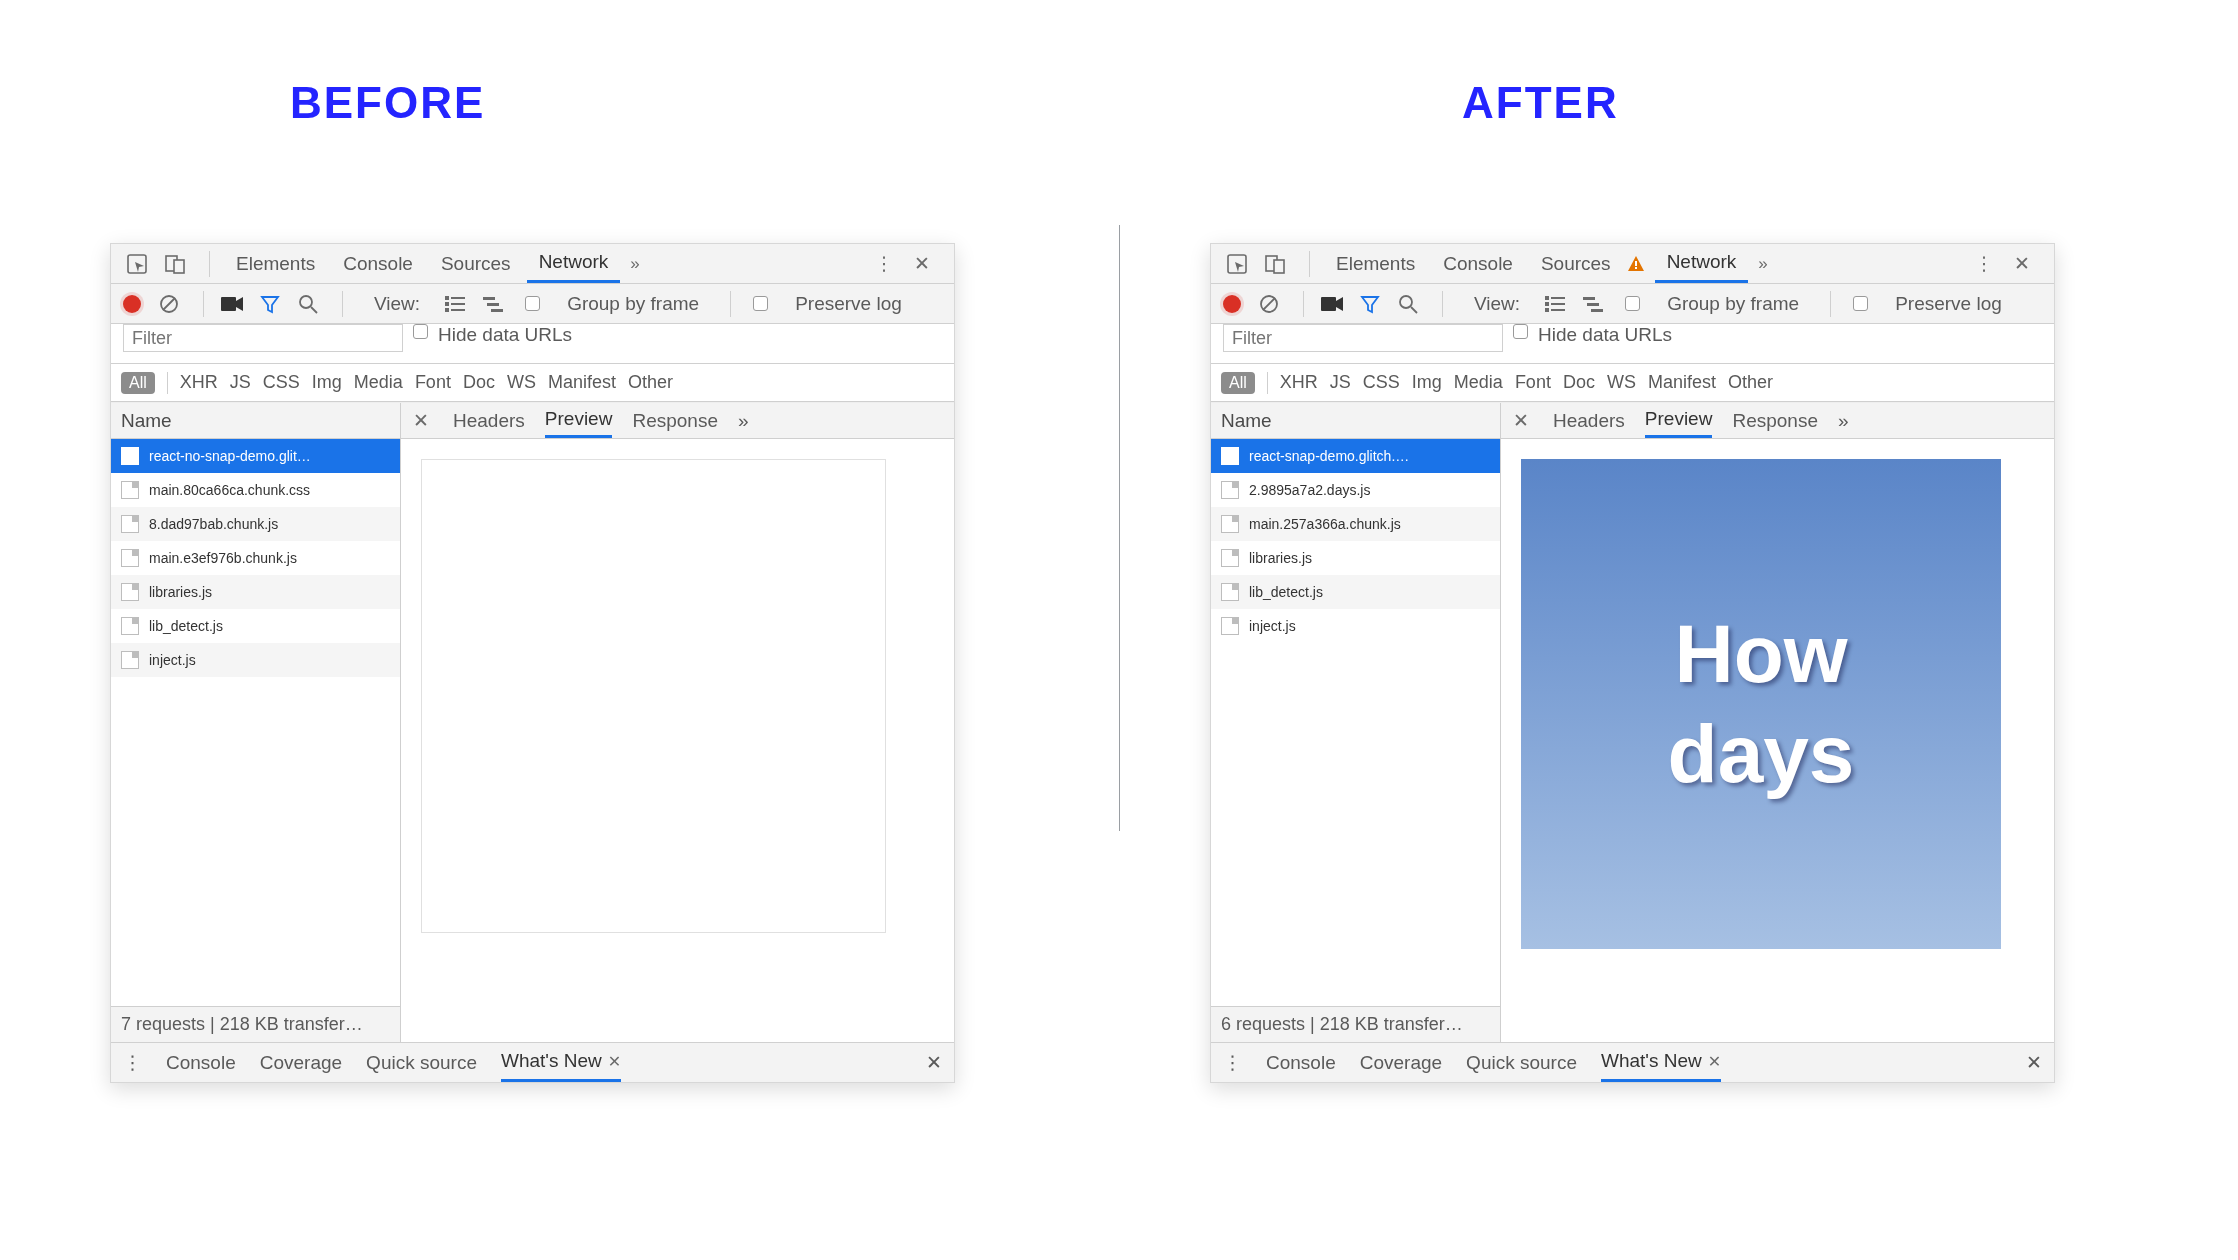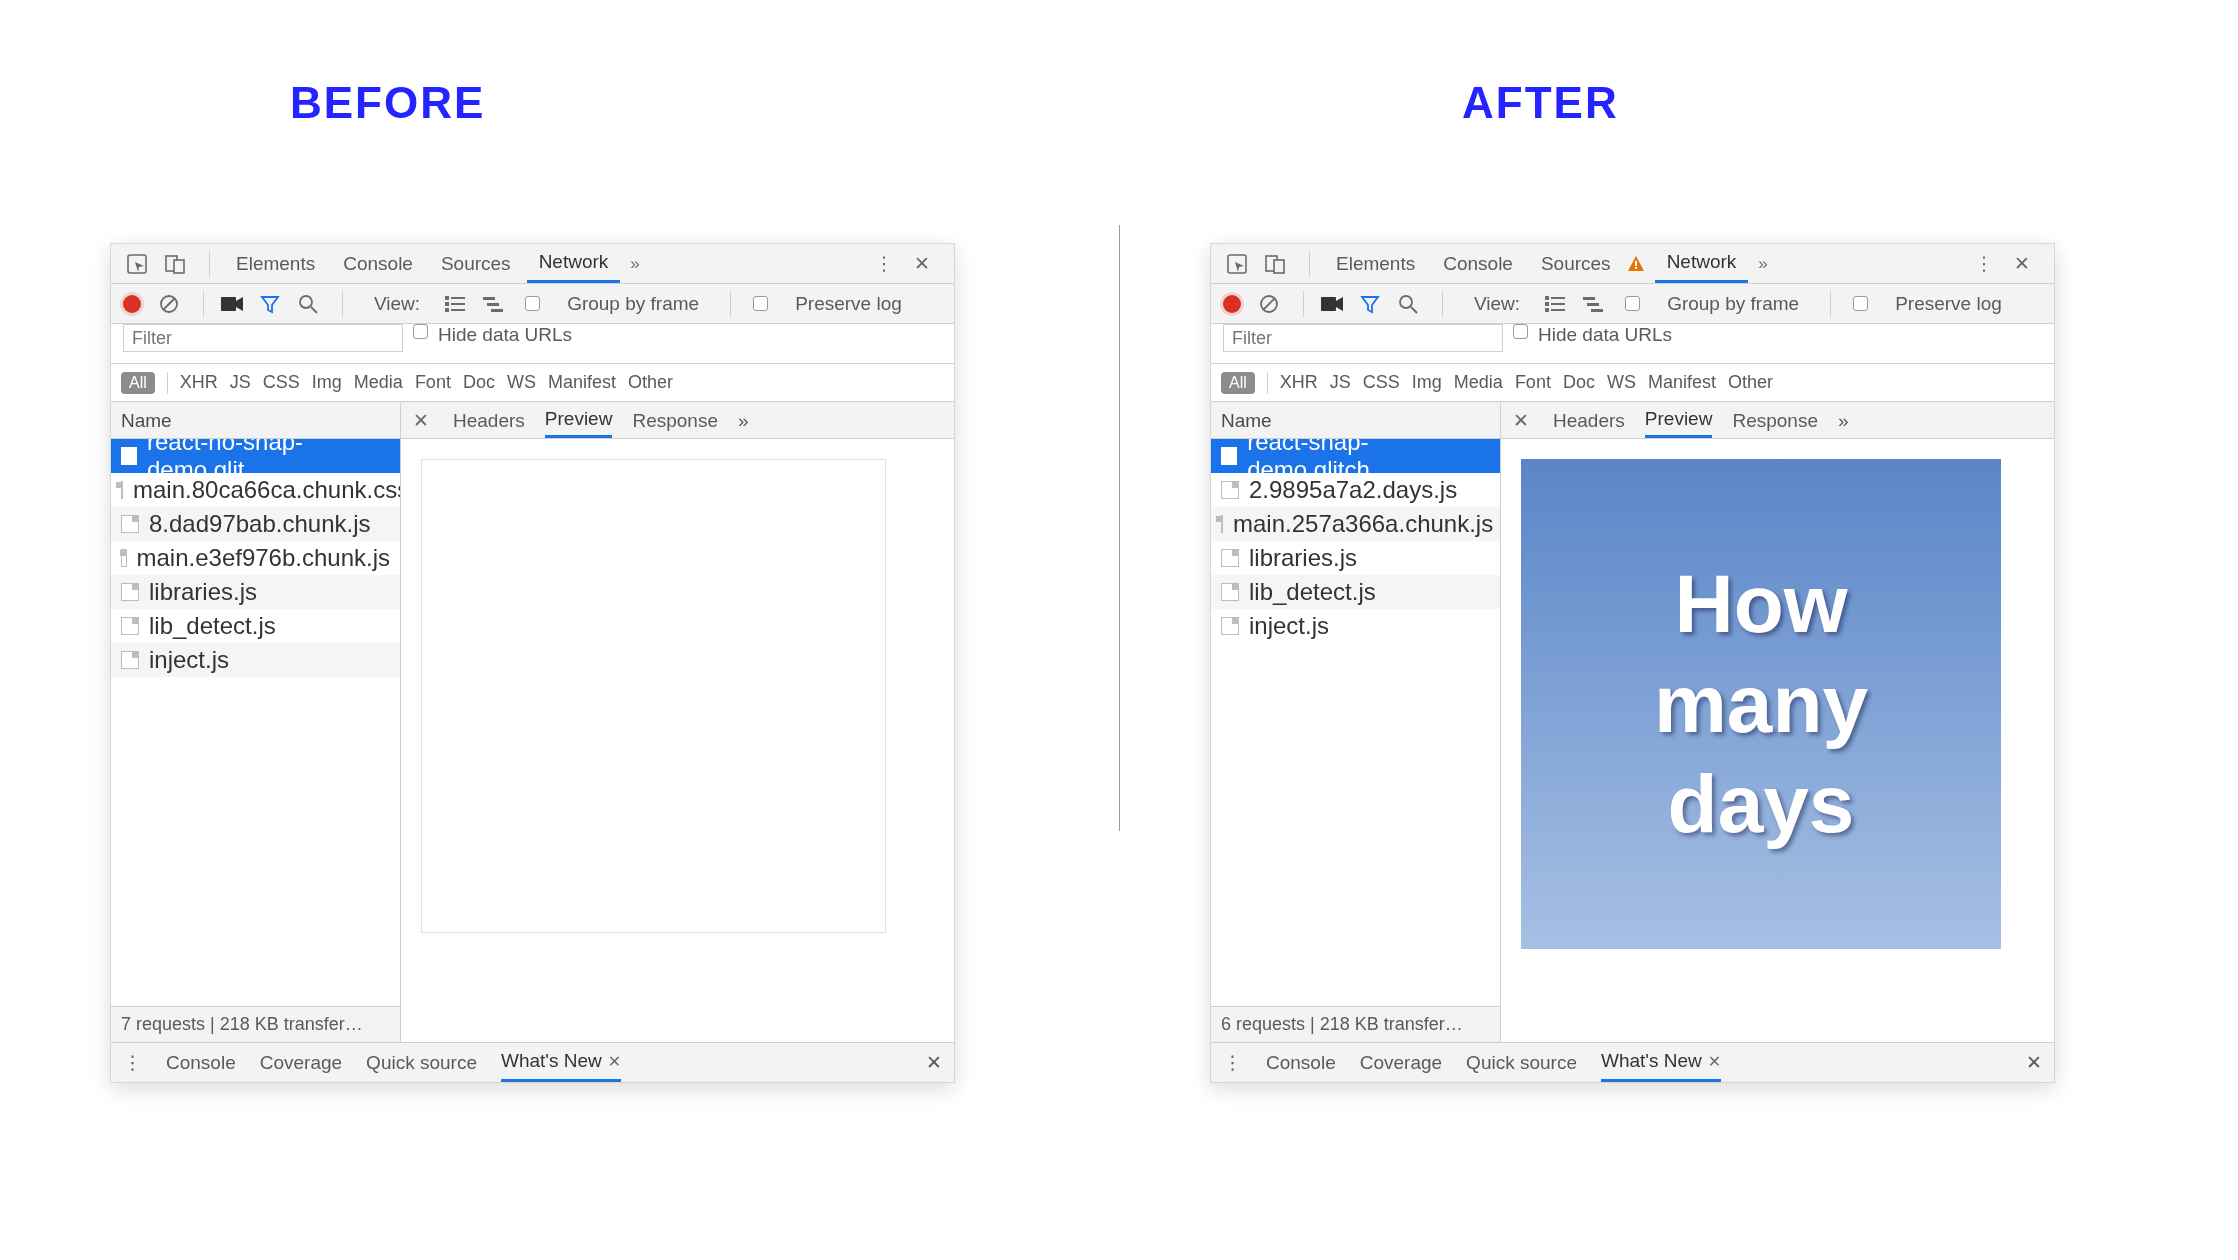--- a/index.html
+++ b/index.html
@@ -112,21 +112,21 @@
   .split { flex:1; display:flex; border-top:1px solid #eee; min-height:0; }
   .col-left { width: 290px; display:flex; flex-direction:column; border-right:1px solid #cfcfcf; }
   .col-right { flex:1; display:flex; flex-direction:column; }
 
   .namehdr {
     background:#f3f3f3; border-bottom:1px solid #cfcfcf; height:36px;
     display:flex; align-items:center; padding:0 10px; color:#4a4a4a;
   }
 
   .reqlist { flex:1; overflow:auto; }
-  .req { height:34px; display:flex; align-items:center; padding:0 10px; gap:10px; font-size:24px; color:#333; cursor:pointer; }
+  .req { height:34px; display:flex; align-items:center; padding:0 10px; gap:10px; font-size:14px; color:#333; cursor:pointer; }
   .req:nth-child(odd) { background:#f5f5f5; }
   .req.sel { background:#1a73e8; color:#fff; }
   .req .docicon {
     width:18px; height:18px; border:1px solid #bdbdbd; background:#fff; position:relative;
   }
   .req.sel .docicon { border-color:#fff; }
   .req .docicon::after { content:""; position:absolute; right:0; top:0; width:6px;height:6px; background:#bdbdbd; }
   .req.sel .docicon::after { background:#fff; }
 
   .summary { border-top:1px solid #cfcfcf; height:36px; background:#f3f3f3; display:flex; align-items:center; padding:0 10px; font-size:18px; white-space:nowrap; overflow:hidden; }
@@ -472,21 +472,20 @@
       <div class="detailtabs">
         <span class="x">✕</span>
         <span class="dtab">Headers</span>
         <span class="dtab active">Preview</span>
         <span class="dtab">Response</span>
         <span class="chev">»</span>
       </div>
       <div class="preview">
         <div class="demo">
           <span>How</span>
-          <span>many</span>
           <span>days</span>
         </div>
       </div>
     </div>
   </div>
 
   <div class="drawer">
     <span class="iconbtn">⋮</span>
     <span class="dtab">Console</span>
     <span class="dtab">Coverage</span>

